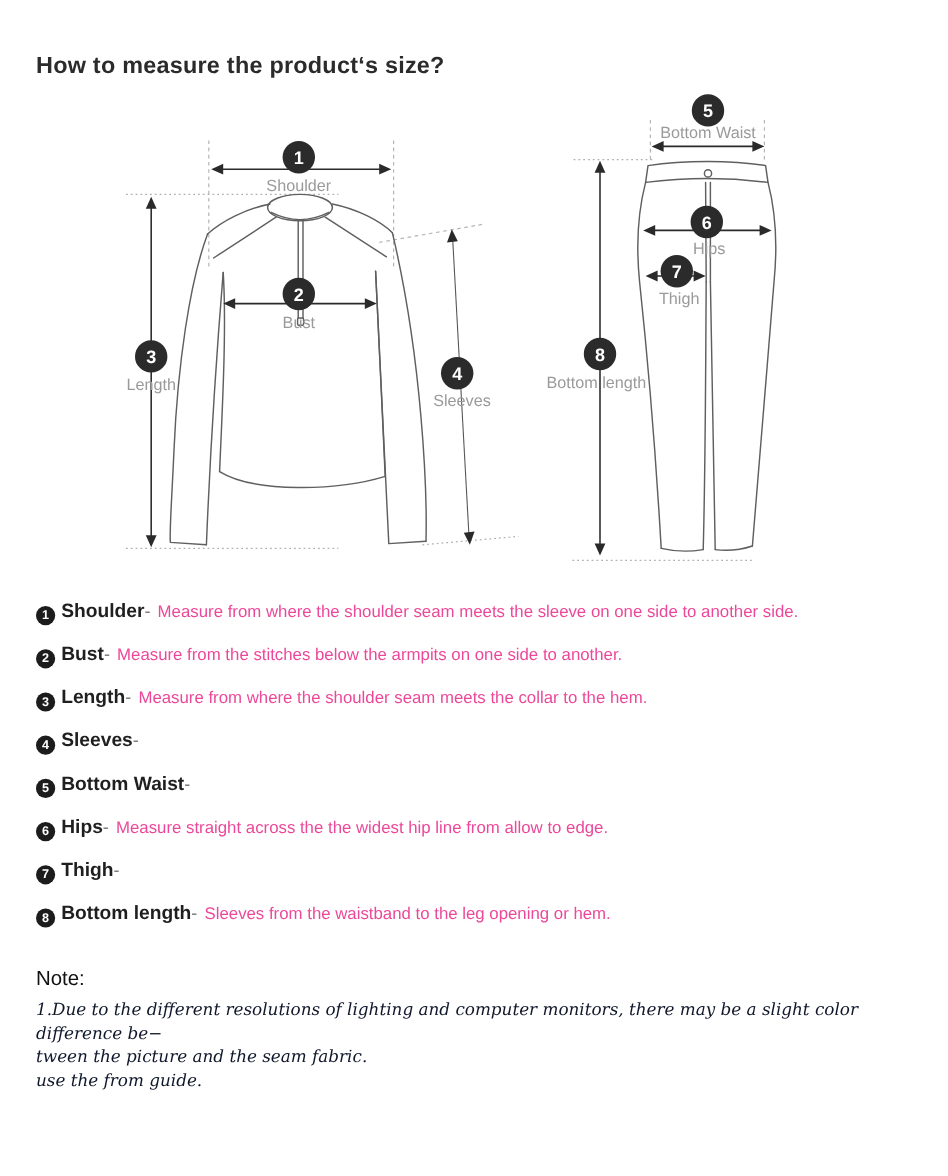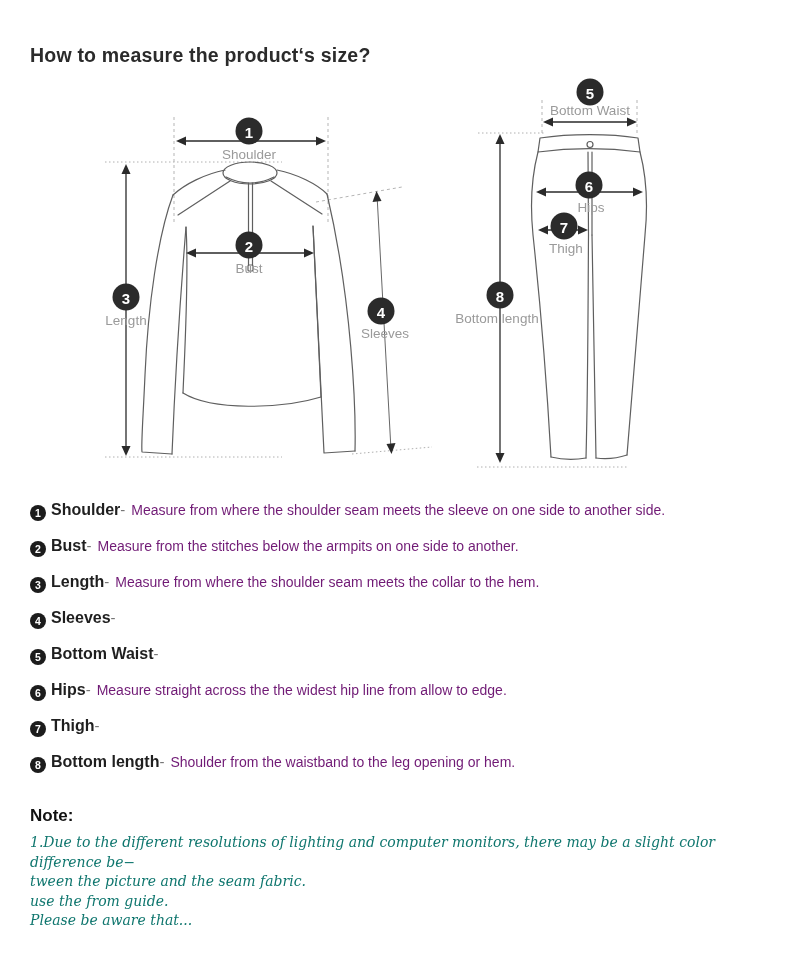--- a/index.html
+++ b/index.html
@@ -12,26 +12,26 @@
 
   .diagram-svg { position:absolute; left:0; top:75px; }
 
   .measure-list { position:absolute; left:30px; top:501px; width:740px; }
   .m-row { display:flex; align-items:baseline; height:23px; margin-bottom:13px; white-space:nowrap; }
   .bullet { flex:0 0 auto; display:inline-flex; align-items:center; justify-content:center;
             width:16px; height:16px; border-radius:50%; background:#1c1c1c; color:#fff;
             font-size:10.5px; font-weight:700; margin-right:5px; align-self:center; }
   .m-name { font-size:16px; font-weight:700; color:#1f1f1f; }
   .m-sep  { font-size:15px; font-weight:400; color:#767676; margin-right:6px; }
-  .m-desc { font-size:14px; color:#701a75; }
+  .m-desc { font-size:14px; color:#ec4899; }
 
   .note-block { position:absolute; left:30px; top:806px; width:735px; }
-  .note-heading { font-size:17px; font-weight:700; color:#111; margin-bottom:7px; }
+  .note-heading { font-size:17px; font-weight:400; color:#111; margin-bottom:7px; }
   .note-line { font-family:"DejaVu Serif", serif; font-style:italic; font-size:14px;
-               color:#0f766e; line-height:19.5px; }
+               color:#0f172a; line-height:19.5px; }
 
   svg text { font-family:"Liberation Sans", sans-serif; }
   .glabel { fill:#9a9a9a; font-size:13.5px; }
   .mnum   { fill:#ffffff; font-size:15px; font-weight:700; }
   .garment { fill:none; stroke:#5f5f5f; stroke-width:1.2; stroke-linecap:round; stroke-linejoin:round; }
   .arrowline { stroke:#2a2a2a; stroke-width:1.3; fill:none; }
   .thinline  { stroke:#555; stroke-width:0.9; fill:none; }
   .ahead { fill:#2a2a2a; stroke:none; }
   .dashg { stroke:#b5b5b5; stroke-width:1; stroke-dasharray:3,3; fill:none; }
   .dotg  { stroke:#b0b0b0; stroke-width:1; stroke-dasharray:1.5,2.5; fill:none; }
@@ -224,26 +224,25 @@
     <div class="m-row">
       <span class="bullet">7</span>
       <span class="m-name">Thigh</span>
       <span class="m-sep">-</span>
     </div>
 
     <div class="m-row">
       <span class="bullet">8</span>
       <span class="m-name">Bottom length</span>
       <span class="m-sep">-</span>
-      <span class="m-desc">Shoulder from the waistband to the leg opening or hem.</span>
+      <span class="m-desc">Sleeves from the waistband to the leg opening or hem.</span>
     </div>
 
   </div>
 
   <div class="note-block">
     <div class="note-heading">Note:</div>
     <div class="note-line">1.Due to the different resolutions of lighting and computer monitors, there may be a slight color difference be−</div>
     <div class="note-line">tween the picture and the seam fabric.</div>
     <div class="note-line">use the from guide.</div>
-    <div class="note-line">Please be aware that...</div>
   </div>
 
 </div>
 
 </body></html>

